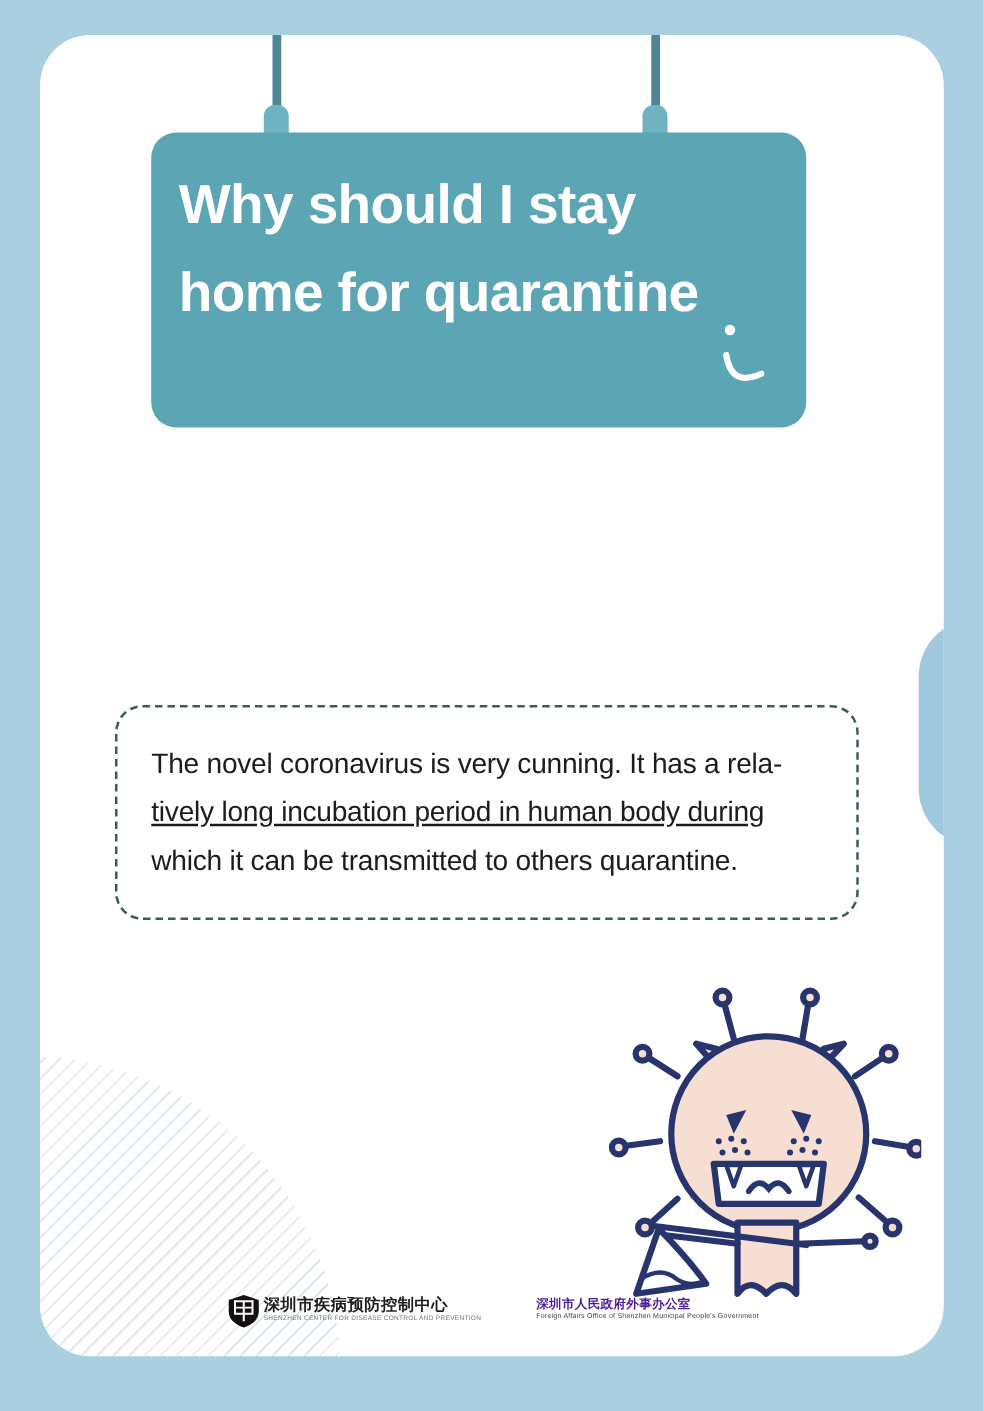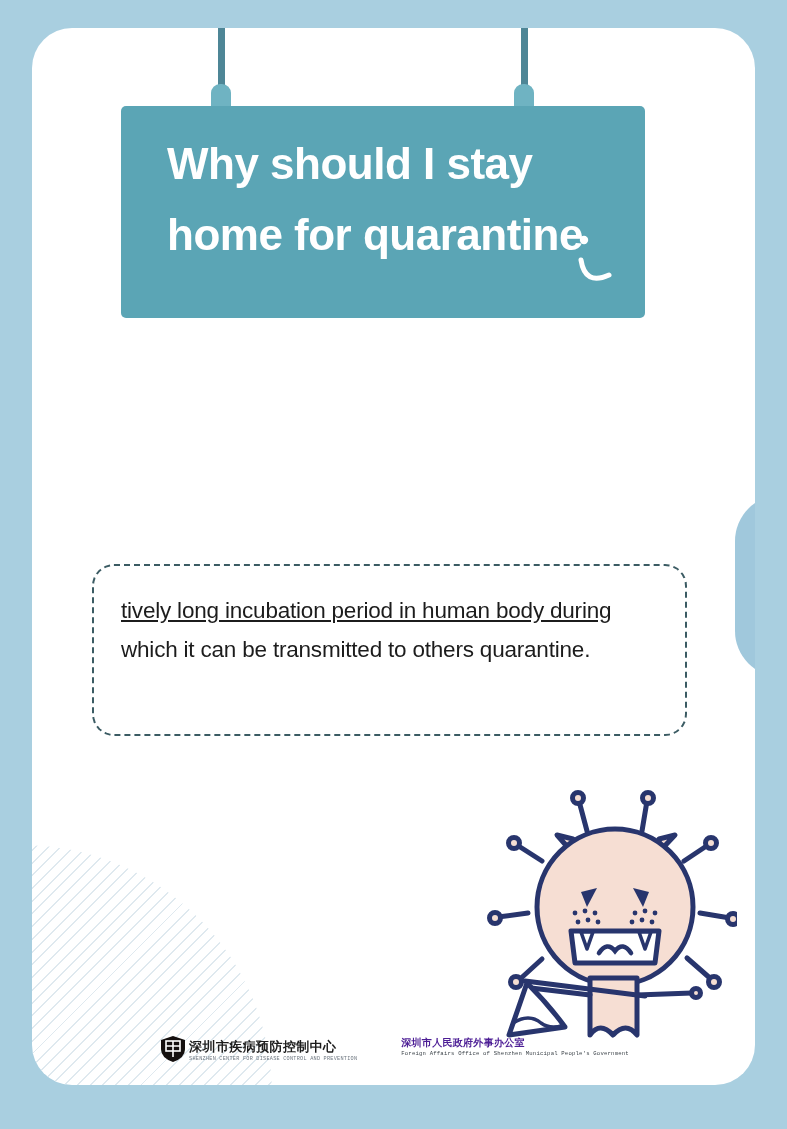--- a/index.html
+++ b/index.html
@@ -68,25 +68,25 @@
     background: #6fb3c2;
   }
   .hanger-bead.left  { left: 179px; }
   .hanger-bead.right { left: 482px; }
 
   #banner-plate {
     position: absolute;
     left: 89px;
     top: 78px;
     width: 524px;
-    height: 212px;
+    height: 236px;
     background: #5ba5b5;
-    border-radius: 5px;
+    border-radius: 20px;
     box-sizing: border-box;
-    padding: 22px 34px 0 46px;
+    padding: 22px 34px 0 22px;
   }
   #banner-title {
     color: #ffffff;
     font-size: 44px;
     font-weight: bold;
     line-height: 1.62;
     letter-spacing: -0.5px;
     text-align: left;
   }
   .title-line-2 { display: block; }
@@ -174,23 +174,22 @@
     left: 0;
     bottom: 22px;
     width: 100%;
     display: flex;
     align-items: center;
     justify-content: center;
     gap: 44px;
   }
   .footer-group {
     display: flex;
-    align-items: flex-end;
+    align-items: center;
     gap: 1px;
-    font-family: Liberation Mono, monospace;
   }
   #cdc-logo-mark { width: 30px; height: 30px; display: block; }
   .cn-name {
     font-size: 13px;
     font-weight: bold;
     color: #1d1d1d;
     letter-spacing: 0.4px;
     line-height: 1.15;
   }
   .en-name {
@@ -240,20 +239,21 @@
     </div>
   </div>
 
 
   <div id="side-tab">
     
   </div>
 
   <div id="answer-box">
     <div id="answer-text">
+      <span style="display: block;">The novel coronavirus is very cunning. It has a rela-</span>
       <span style="display: block; text-decoration: underline;">tively long incubation period in human body during</span>
       <span style="display: block;">which it can be transmitted to others quarantine.</span>
     </div>
   </div>
 
   <svg id="mascot" viewBox="0 0 250 265">
     <g fill="none" stroke="#28356d" stroke-width="5" stroke-linecap="round" stroke-linejoin="round">
 
       <line x1="100" y1="48" x2="92" y2="18"></line>
         <circle cx="91" cy="15" r="5.5" fill="#f6ded3"></circle>

